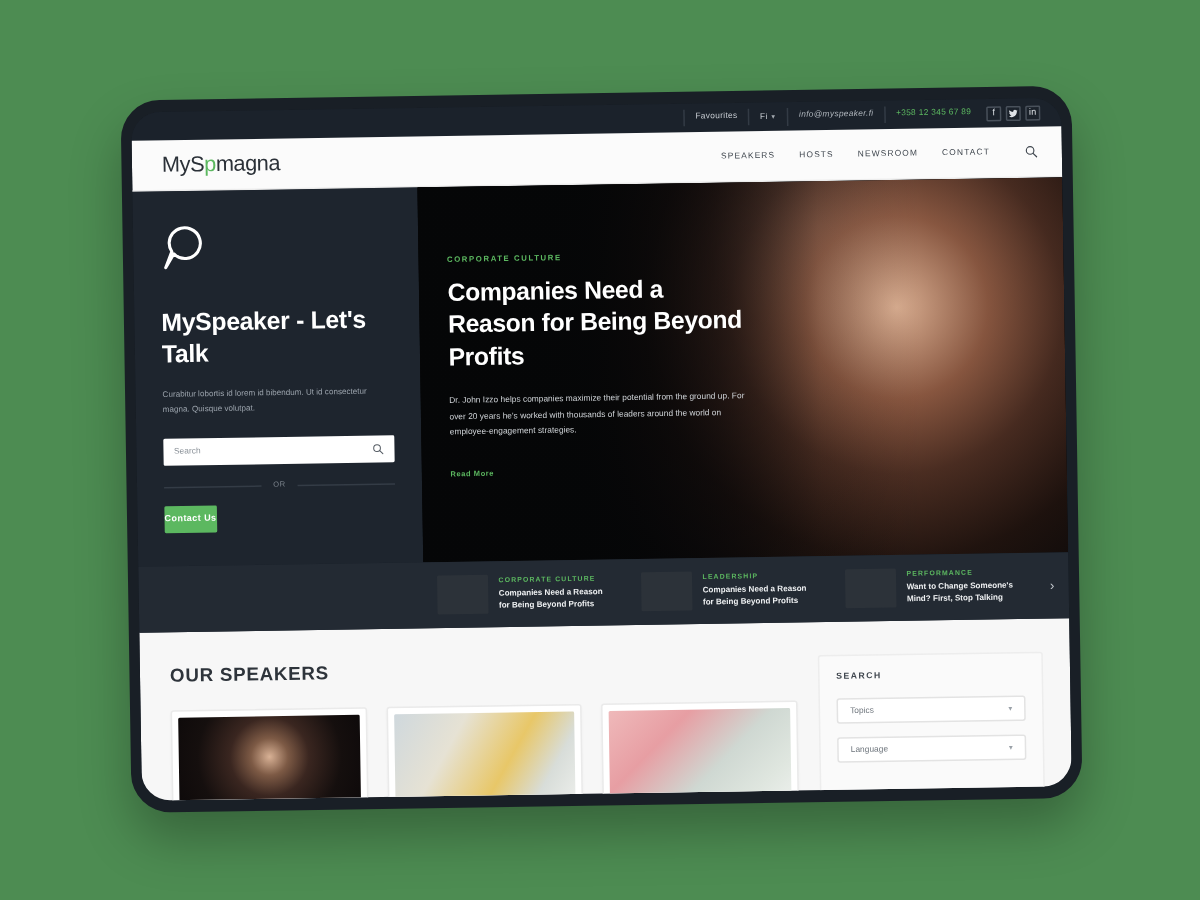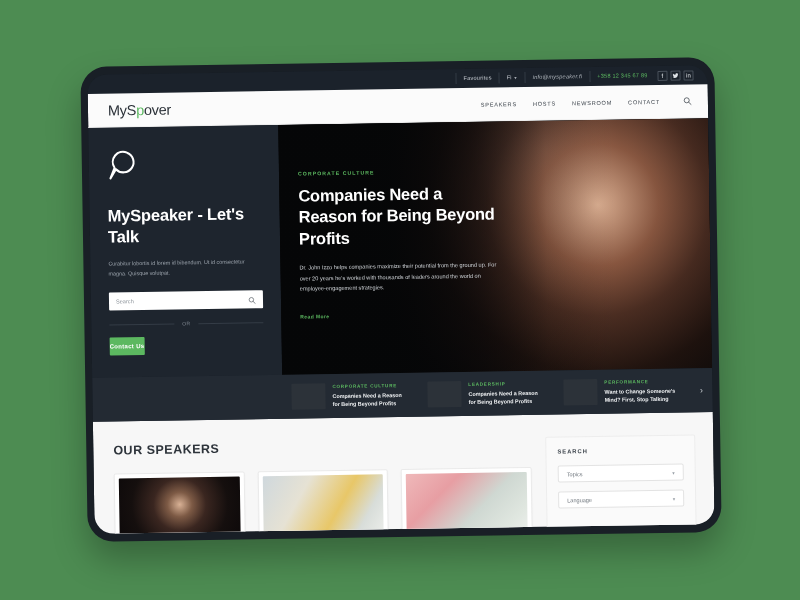--- a/index.html
+++ b/index.html
@@ -347,21 +347,21 @@
               </svg>
           </span>
           <span>in</span>
         </div>
       </div>
 
       <div class="header">
         <div class="logo">
           <span>MyS</span>
             <span class="lg-green">p</span>
-            <span>over</span>
+            <span>magna</span>
         </div>
         <div class="nav">
           <a href="#">SPEAKERS</a>
           <a href="#">HOSTS</a>
           <a href="#">NEWSROOM</a>
           <a href="#">CONTACT</a>
           <span class="search-ico">
             <svg width="9" height="9" viewBox="0 0 20 20" aria-hidden="true">
               <circle cx="8.5" cy="8.5" r="5.6" fill="none" stroke="#3f464e" stroke-width="1.7"></circle>
               <line x1="12.8" y1="12.8" x2="18" y2="18" stroke="#3f464e" stroke-width="1.8" stroke-linecap="round"></line>

